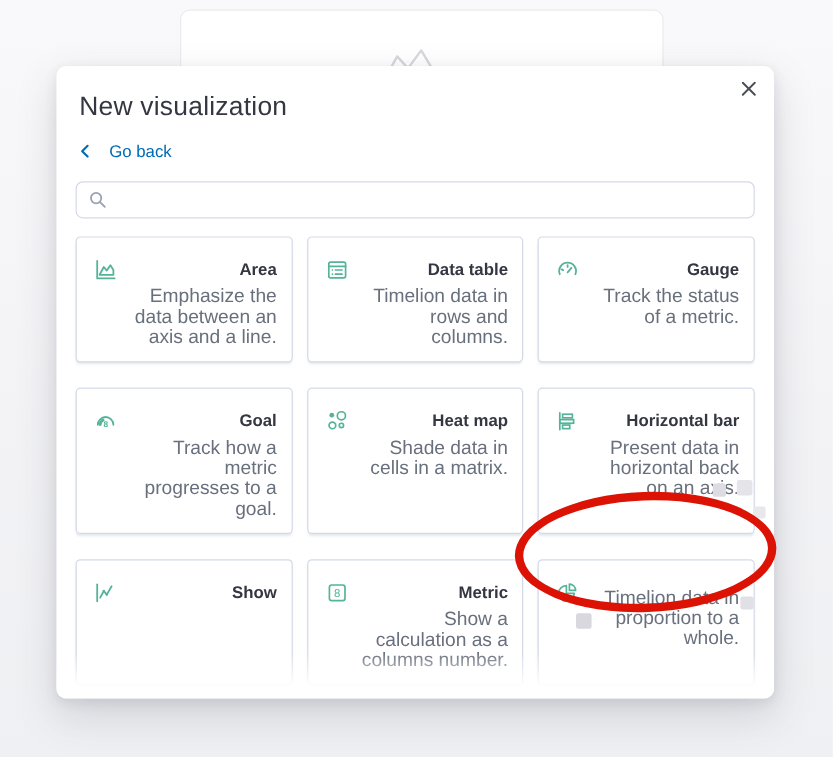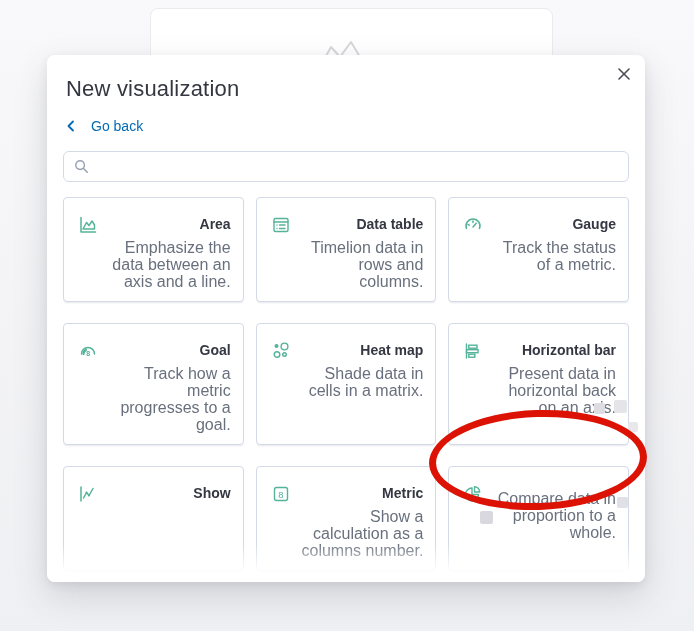--- a/index.html
+++ b/index.html
@@ -253,21 +253,21 @@
       </div>
 
       <div class="card">
         <span class="card-icon">
           <svg width="20" height="20" viewBox="0 0 20 20" fill="none" stroke="currentColor" stroke-width="1.4" stroke-linejoin="round">
             <path d="M9 10.5 V4 A 6.5 6.5 0 1 0 15.5 10.5 Z"></path>
             <path d="M11.5 8 V2.8 A 5.2 5.2 0 0 1 16.7 8 Z"></path>
           </svg>
         </span>
         <div class="card-text">
-          <p>Compare data in proportion to a whole.</p>
+          <p>Timelion data in proportion to a whole.</p>
         </div>
       </div>
 
       <div class="card">
         <span class="card-icon">
           <svg width="20" height="20" viewBox="0 0 20 20" fill="none" stroke="currentColor" stroke-linecap="round">
             <line x1="4" y1="5.5" x2="16" y2="5.5" stroke-width="2.6"></line>
             <line x1="6" y1="9.5" x2="14.5" y2="9.5" stroke-width="1.6"></line>
             <line x1="4.5" y1="13" x2="15" y2="13" stroke-width="1.1"></line>
             <line x1="7" y1="16" x2="12.5" y2="16" stroke-width="1.1"></line>

